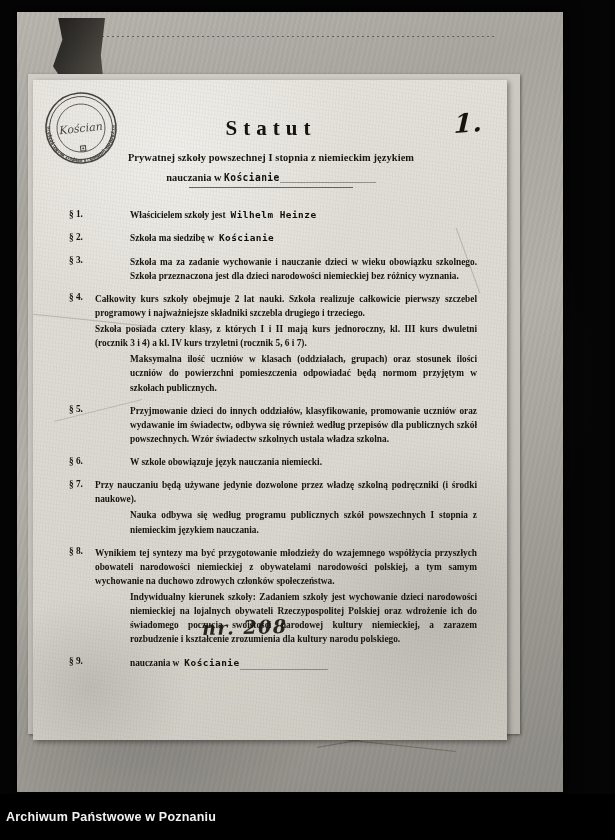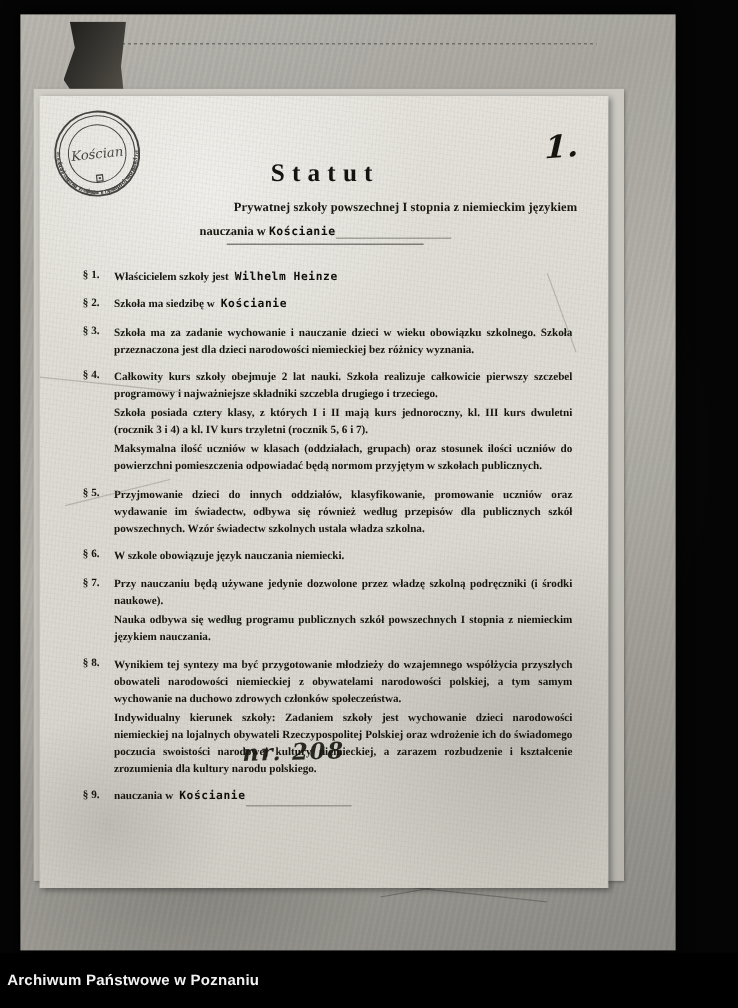--- a/index.html
+++ b/index.html
@@ -127,21 +127,21 @@
     inset: 0;
     background:
       repeating-linear-gradient(95deg, rgba(120,118,112,0.055) 0 1px, rgba(255,255,255,0) 1px 3px),
       repeating-linear-gradient(8deg, rgba(120,118,112,0.045) 0 1px, rgba(255,255,255,0) 1px 4px);
     pointer-events: none;
   }
 
   .page-inner {
     position: relative;
     z-index: 3;
-    padding: 24px 26px 0 28px;
+    padding: 8px 26px 0 28px;
     height: 100%;
   }
 
   
   .office-stamp {
     position: absolute;
     left: 6px;
     top: 6px;
     width: 84px;
     height: 84px;
@@ -194,21 +194,21 @@
   .doc-title {
     text-align: center;
     font-family: "Liberation Serif", serif;
     font-weight: bold;
     font-size: 21px;
     letter-spacing: 6px;
     color: #141310;
     margin-top: 28px;
   }
   .doc-subtitle {
-    text-align: right;
+    text-align: center;
     font-family: "Liberation Serif", serif;
     font-weight: bold;
     font-size: 10.4px;
     color: #17160f;
     margin-top: 11px;
     letter-spacing: 0.1px;
   }
   .doc-subtitle-2 {
     text-align: center;
     font-family: "Liberation Serif", serif;
@@ -262,21 +262,21 @@
   .section-body { flex: 1 1 auto; min-width: 0; }
   .para {
     font-family: "Liberation Serif", serif;
     font-size: 9.3px;
     line-height: 1.52;
     color: #15140e;
     text-align: justify;
     font-weight: bold;
     margin-bottom: 2px;
   }
-  .para:last-child { margin-bottom: 0; }
+  .para:last-child { margin-bottom: 0; margin-left: 35px; }
   .inline-typed {
     font-family: "DejaVu Sans Mono", monospace;
     font-weight: bold;
     font-size: 9.4px;
     letter-spacing: 0.5px;
     color: #0f0e0b;
     padding-left: 5px;
   }
 
   

